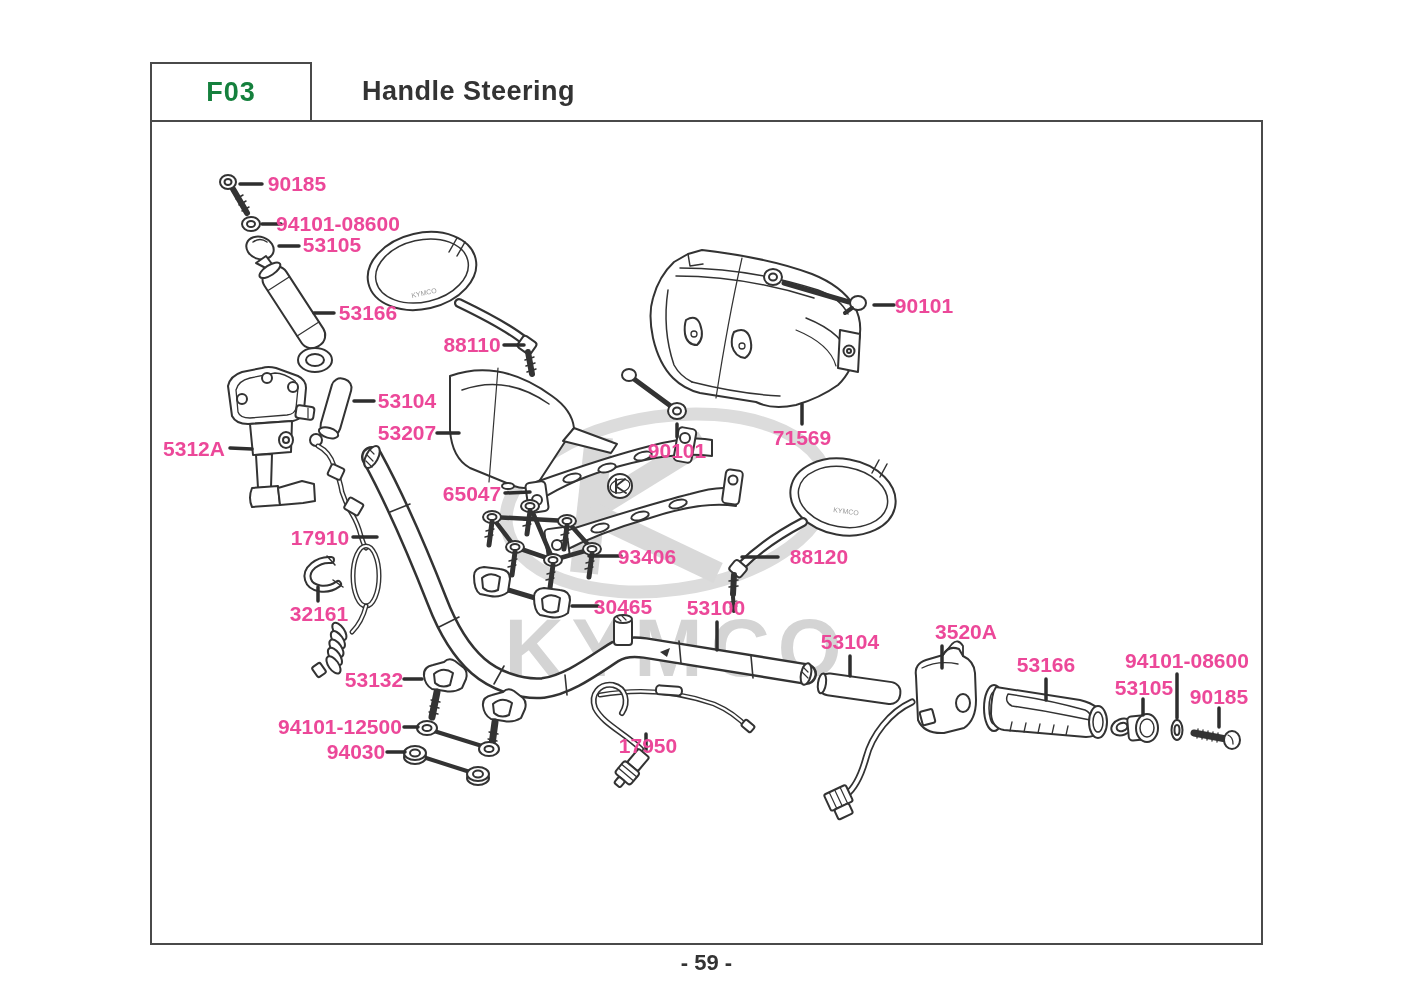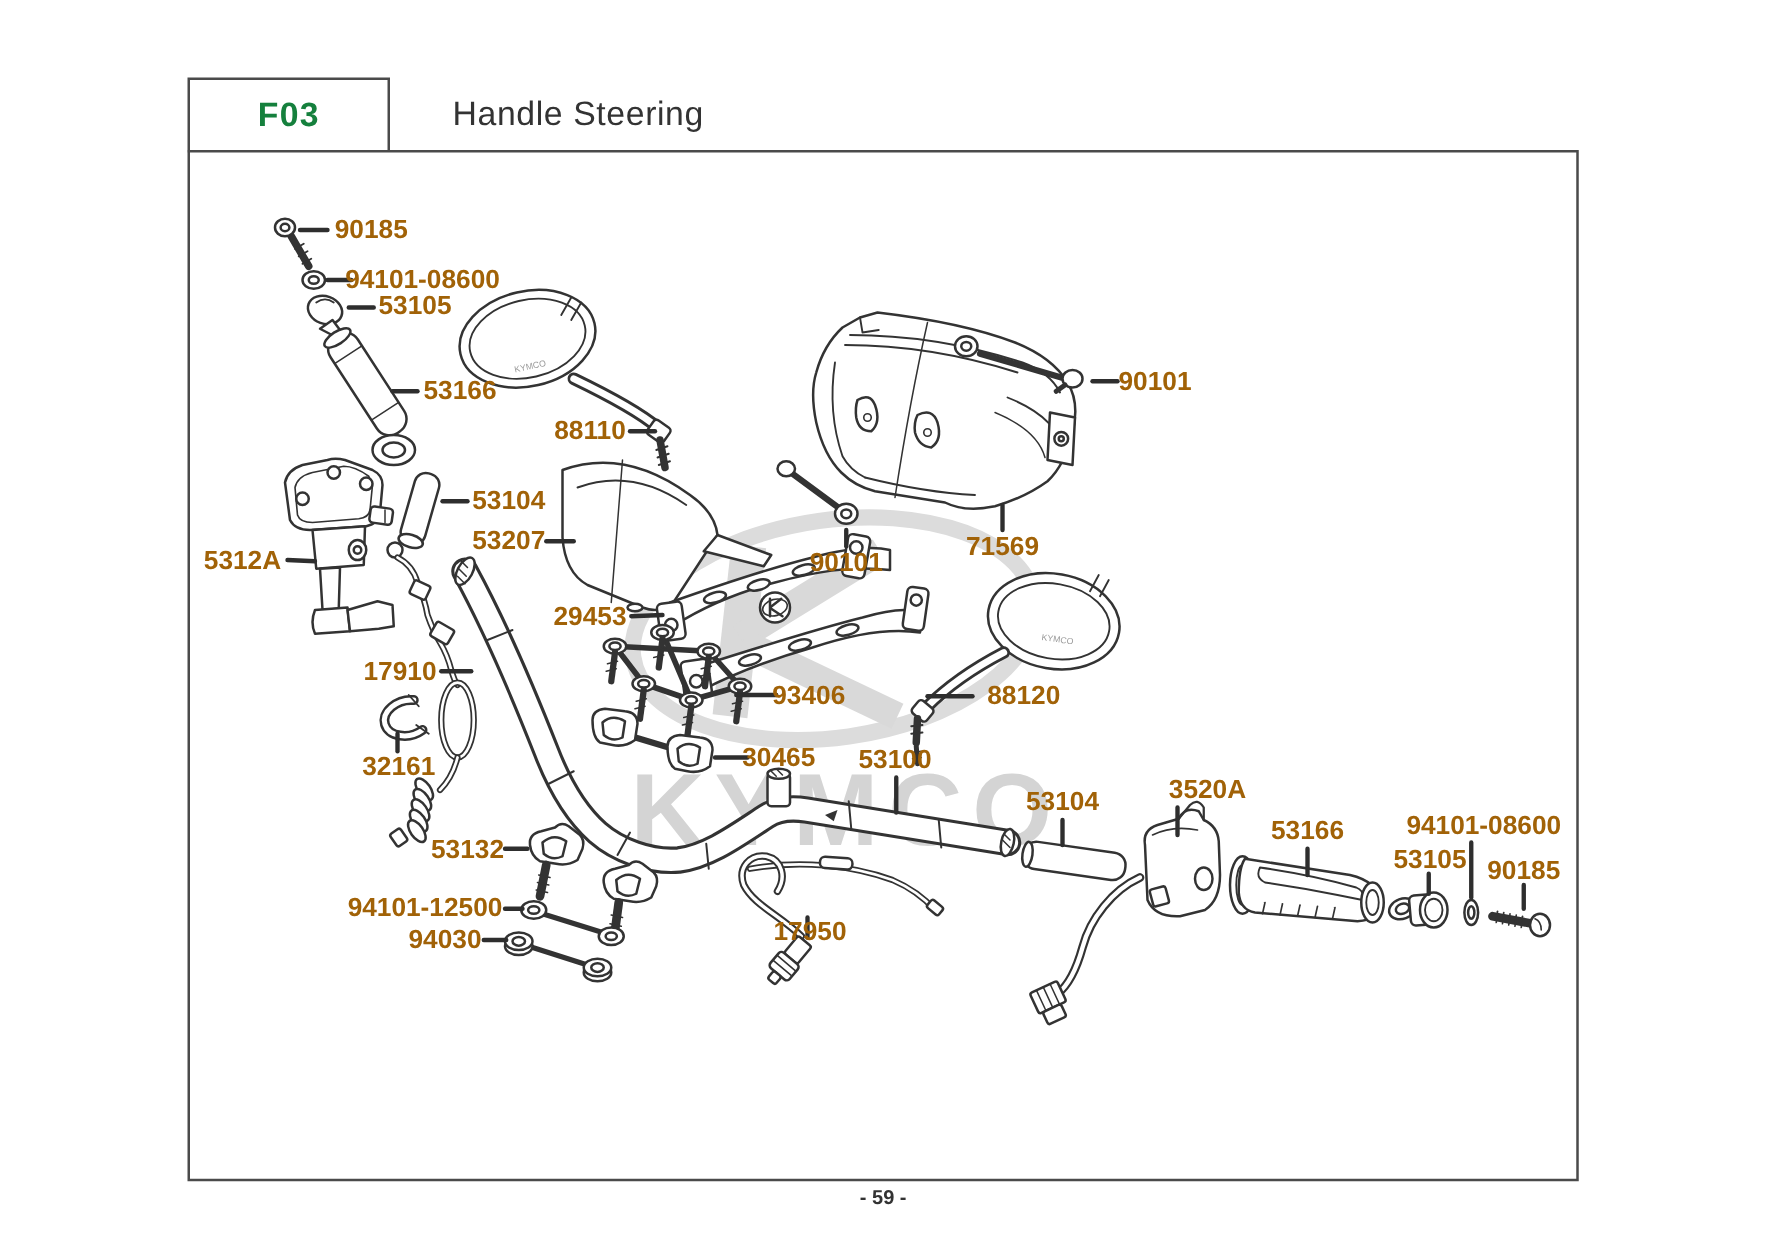--- a/index.html
+++ b/index.html
@@ -3,28 +3,28 @@
 <meta charset="utf-8">
 <style>
   html,body{margin:0;padding:0;background:#fff;}
   body{width:1415px;height:1000px;position:relative;overflow:hidden;
        font-family:"Liberation Sans","DejaVu Sans",sans-serif;}
   .code-box{position:absolute;left:150px;top:62px;width:158px;height:56px;
             border:2px solid #4a4a4a;background:#fff;display:flex;
             align-items:center;justify-content:center;
             font-size:27px;font-weight:bold;color:#15803d;letter-spacing:1px;}
   .title{position:absolute;left:362px;top:62px;height:58px;display:flex;align-items:center;
-         font-size:27px;font-weight:normal;color:#333;letter-spacing:0.5px;}
+         font-size:27px;font-weight:bold;color:#333;letter-spacing:0.5px;}
   .frame{position:absolute;left:150px;top:120px;width:1109px;height:821px;
          border:2px solid #4a4a4a;background:#fff;}
   svg.art{position:absolute;left:0;top:0;}
   #labels .part-label{position:absolute;transform:translate(-50%,-50%);
-         font-size:21px;font-weight:bold;color:#a16207;white-space:nowrap;}
+         font-size:21px;font-weight:bold;color:#ec4899;white-space:nowrap;}
   .pageno{position:absolute;left:150px;top:950px;width:1113px;text-align:center;
-          font-size:16px;font-weight:bold;color:#333;}
+          font-size:22px;font-weight:bold;color:#333;}
 </style>
 </head>
 <body>
 
 <div class="code-box">
   <span>F03</span>
 </div>
 <div class="title">Handle Steering</div>
 <div class="frame"></div>
 
@@ -474,21 +474,21 @@
 
 <div id="labels">
     <div class="part-label" style="left: 297px; top: 184px;">90185</div>
     <div class="part-label" style="left: 338px; top: 224px;">94101-08600</div>
     <div class="part-label" style="left: 332px; top: 245px;">53105</div>
     <div class="part-label" style="left: 368px; top: 313px;">53166</div>
     <div class="part-label" style="left: 472px; top: 345px;">88110</div>
     <div class="part-label" style="left: 407px; top: 401px;">53104</div>
     <div class="part-label" style="left: 407px; top: 433px;">53207</div>
     <div class="part-label" style="left: 194px; top: 449px;">5312A</div>
-    <div class="part-label" style="left: 472px; top: 494px;">29453</div>
+    <div class="part-label" style="left: 472px; top: 494px;">65047</div>
     <div class="part-label" style="left: 320px; top: 538px;">17910</div>
     <div class="part-label" style="left: 319px; top: 614px;">32161</div>
     <div class="part-label" style="left: 647px; top: 557px;">93406</div>
     <div class="part-label" style="left: 623px; top: 607px;">30465</div>
     <div class="part-label" style="left: 716px; top: 608px;">53100</div>
     <div class="part-label" style="left: 677px; top: 451px;">90101</div>
     <div class="part-label" style="left: 802px; top: 438px;">71569</div>
     <div class="part-label" style="left: 819px; top: 557px;">88120</div>
     <div class="part-label" style="left: 924px; top: 306px;">90101</div>
     <div class="part-label" style="left: 374px; top: 680px;">53132</div>

